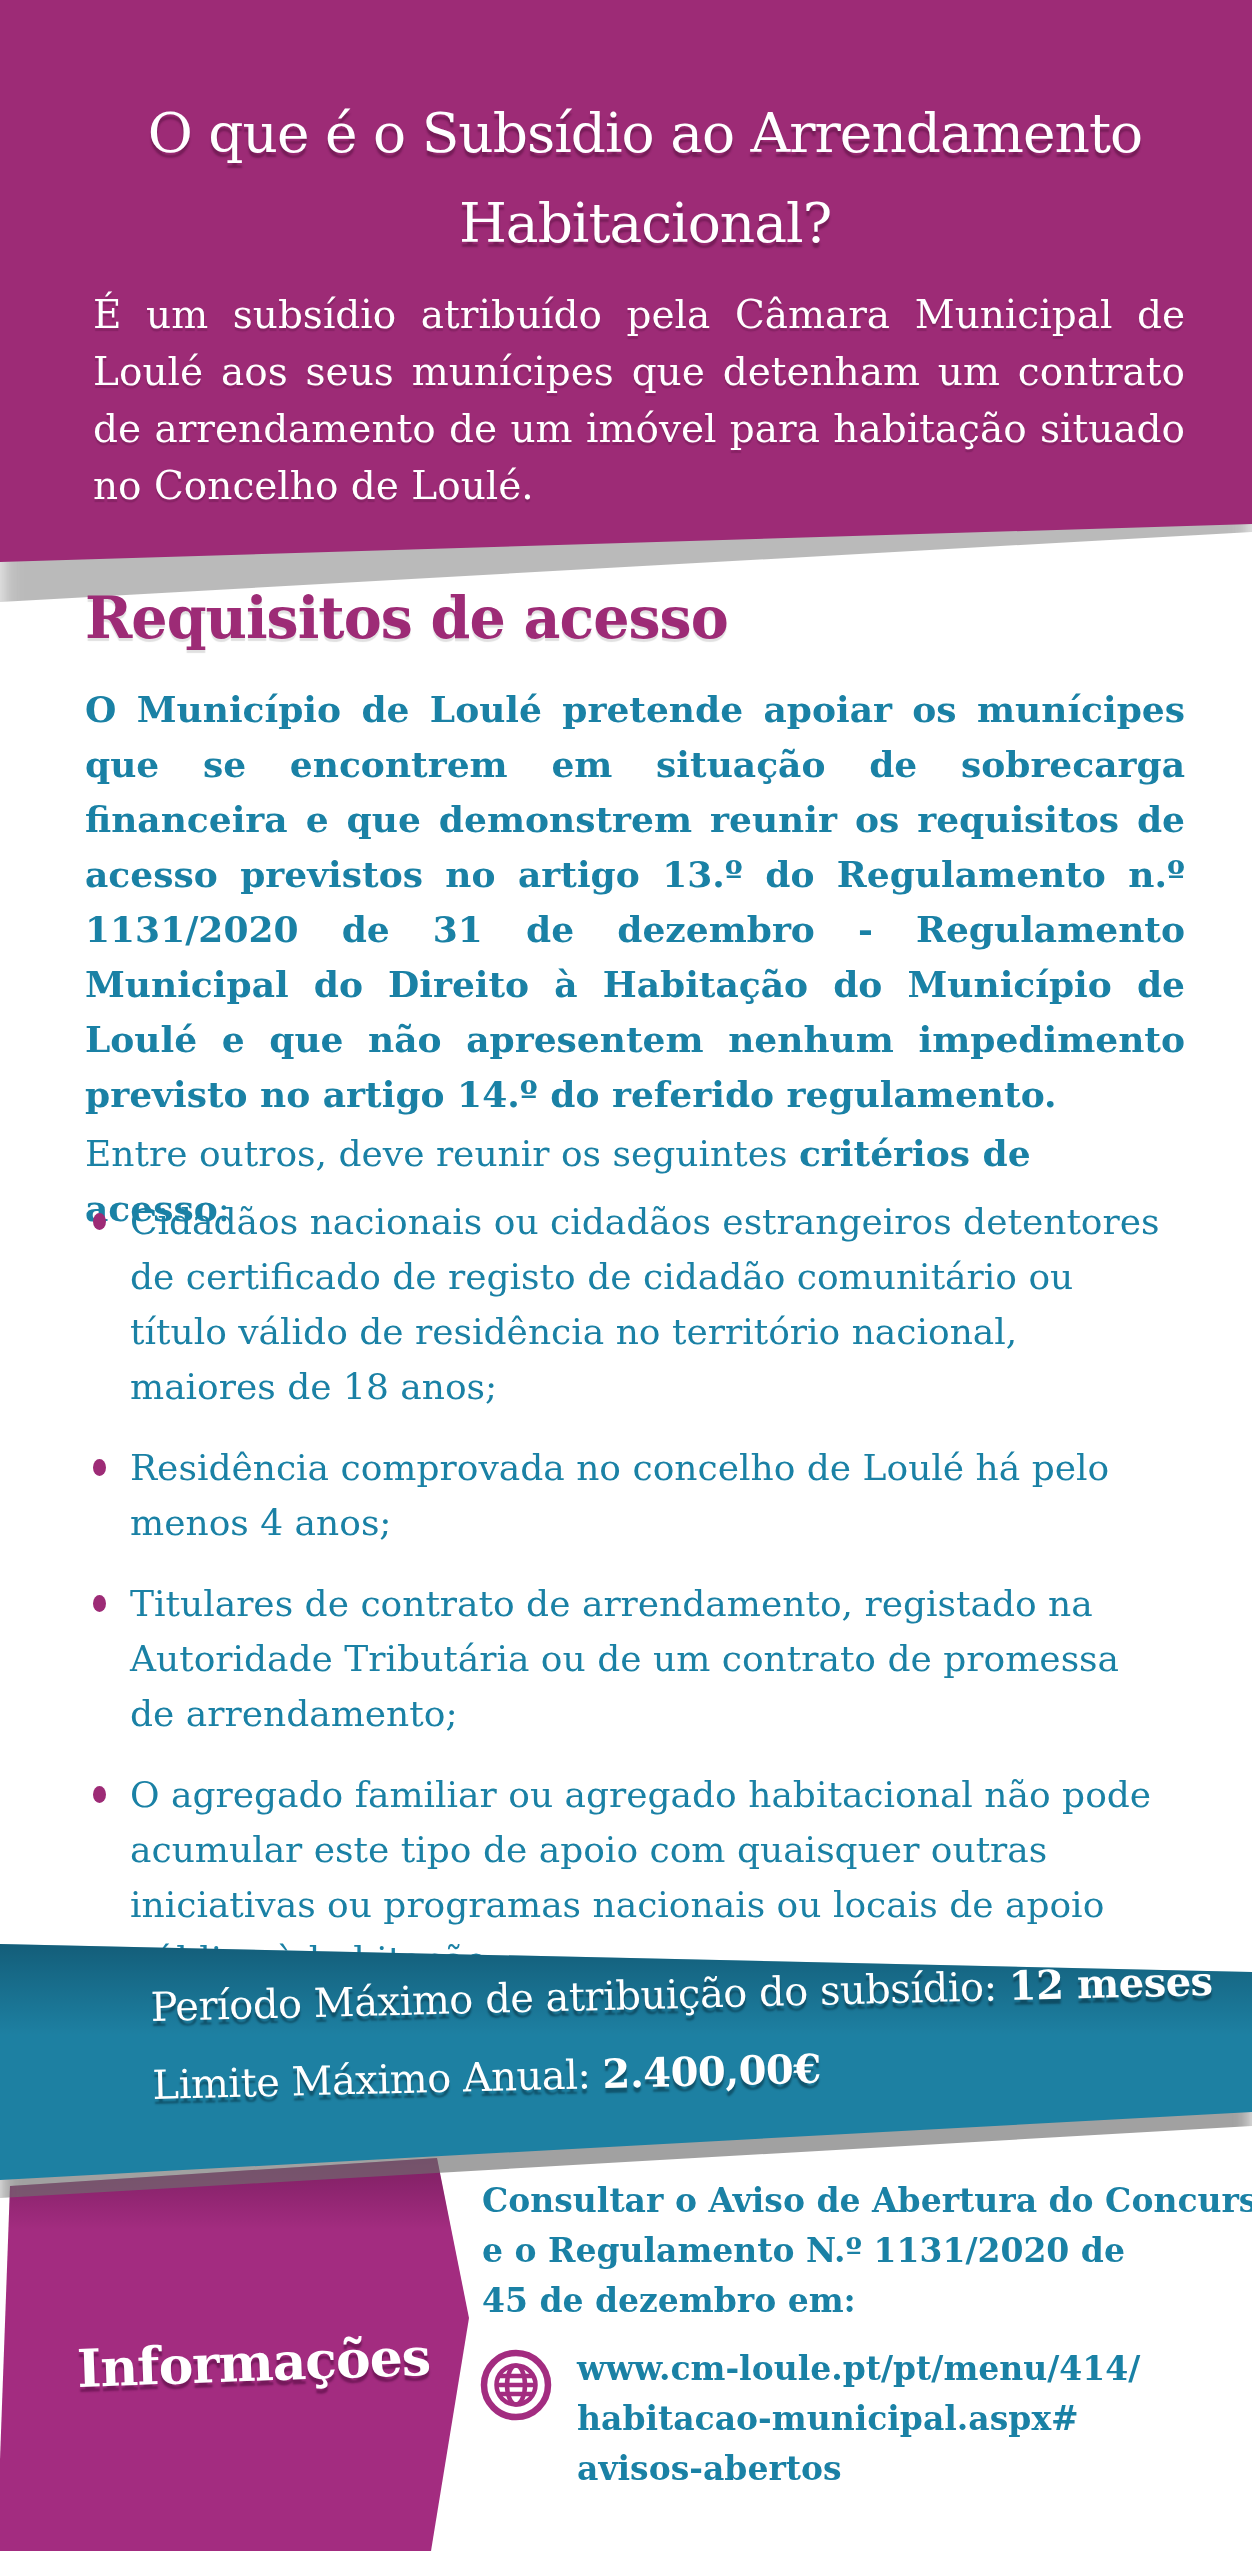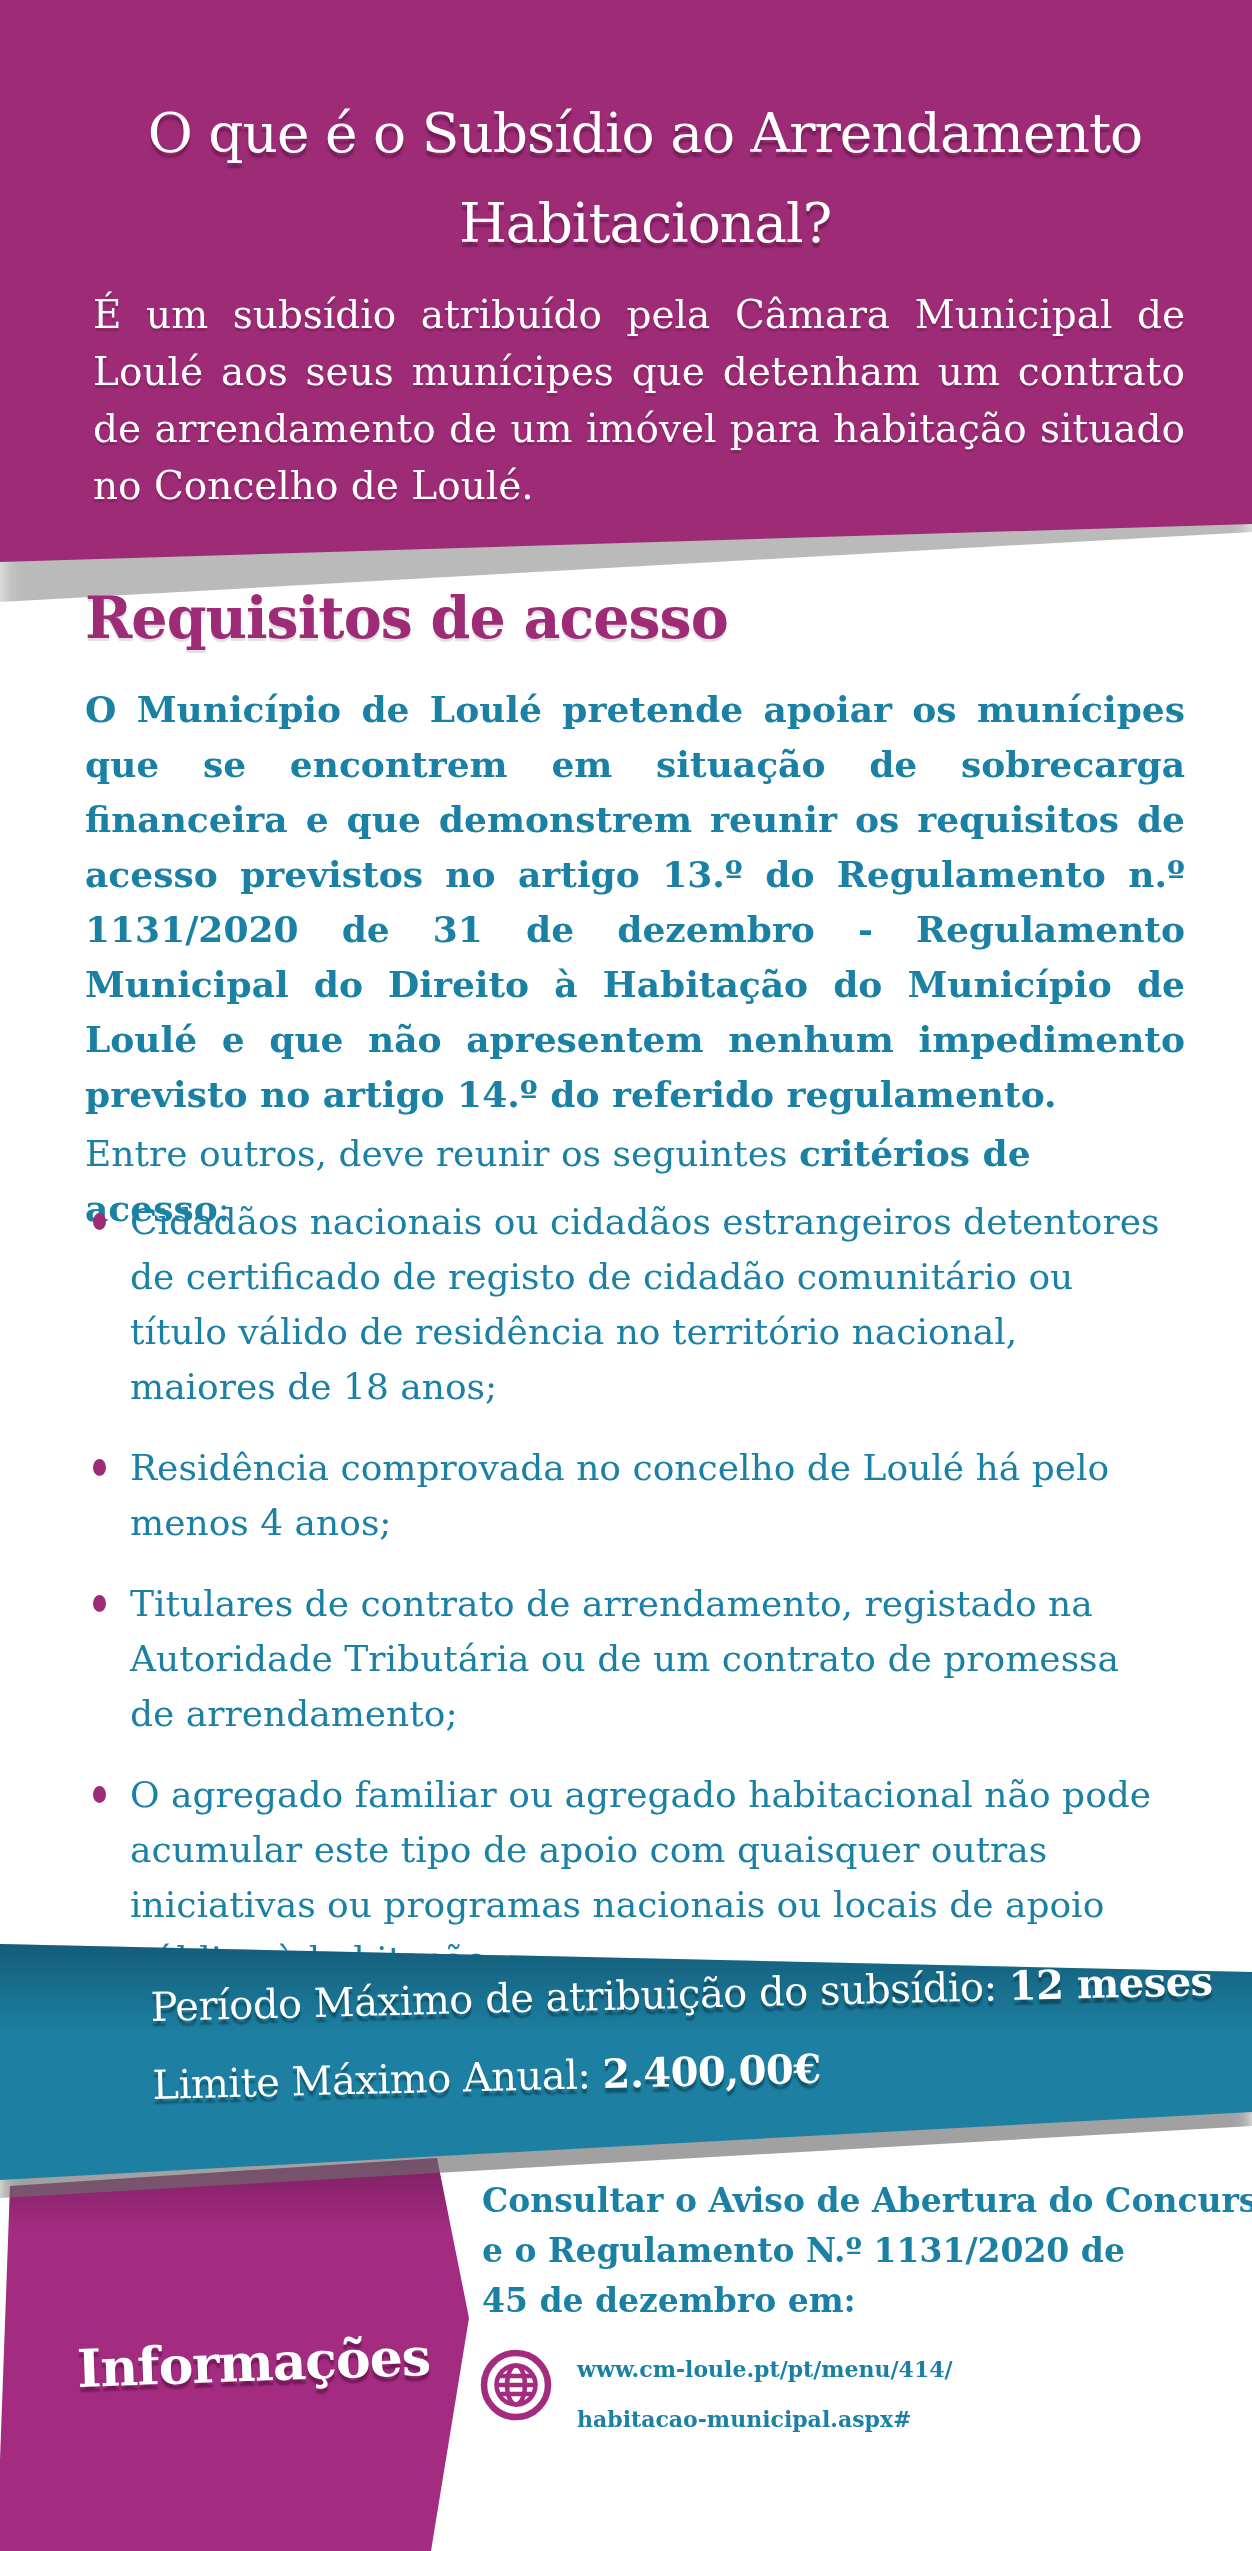--- a/index.html
+++ b/index.html
@@ -117,21 +117,21 @@
   .info-line{
     font-size:33px;font-weight:bold;line-height:50px;
     white-space:nowrap;
   }
   .url-row{
     position:absolute;left:477px;top:2344px;z-index:5;
     display:flex;align-items:flex-start;
   }
   .globe-wrap{flex:0 0 auto;margin:2px 22px 0 0;}
   .url-text{
-    font-size:22px;font-weight:bold;line-height:50px;
+    font-size:33px;font-weight:bold;line-height:50px;
     color:#1A81A5;
   }
 </style>
 </head>
 <body>
 
 <div class="page">
 
   <div class="header-shadow"></div>
   <div class="header"></div>
@@ -182,20 +182,21 @@
         <circle cx="39" cy="39" r="19.5" stroke="#A32C80" stroke-width="4.5"></circle>
         <ellipse cx="39" cy="39" rx="9" ry="19.5" stroke="#A32C80" stroke-width="4.5"></ellipse>
         <line x1="20" y1="39" x2="58" y2="39" stroke="#A32C80" stroke-width="4.5"></line>
         <line x1="22.5" y1="30" x2="55.5" y2="30" stroke="#A32C80" stroke-width="4.5"></line>
         <line x1="22.5" y1="48" x2="55.5" y2="48" stroke="#A32C80" stroke-width="4.5"></line>
       </svg>
     </span>
     <div class="url-text">
       <div>www.cm-loule.pt/pt/menu/414/</div>
       <div>habitacao-municipal.aspx#</div>
+      <div>avisos-abertos</div>
     </div>
   </div>
 
   <div class="band-shadow"></div>
   <div class="band">
     <div class="band-shade"></div>
     <div class="band-inner">
       <div class="band-line">
         <span>Período Máximo de atribuição do subsídio: </span><b>12 meses</b>
       </div>

